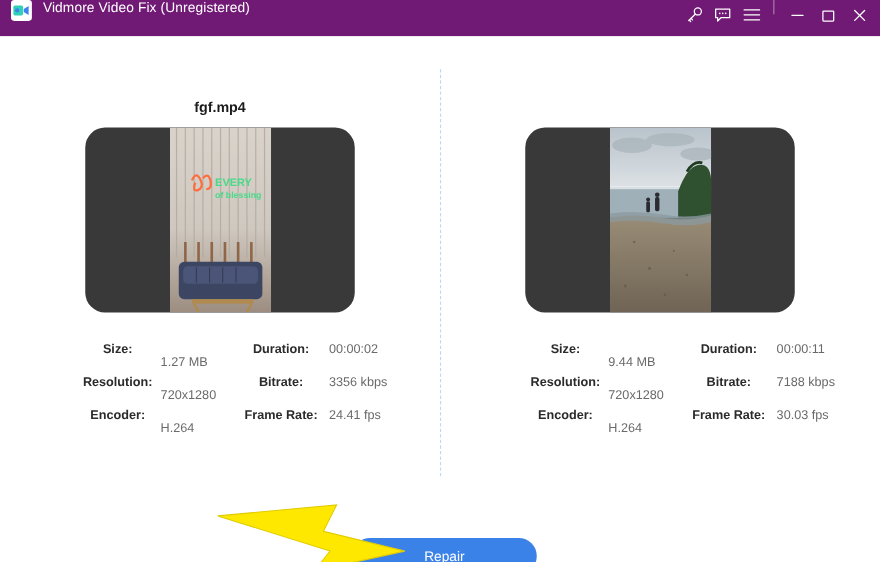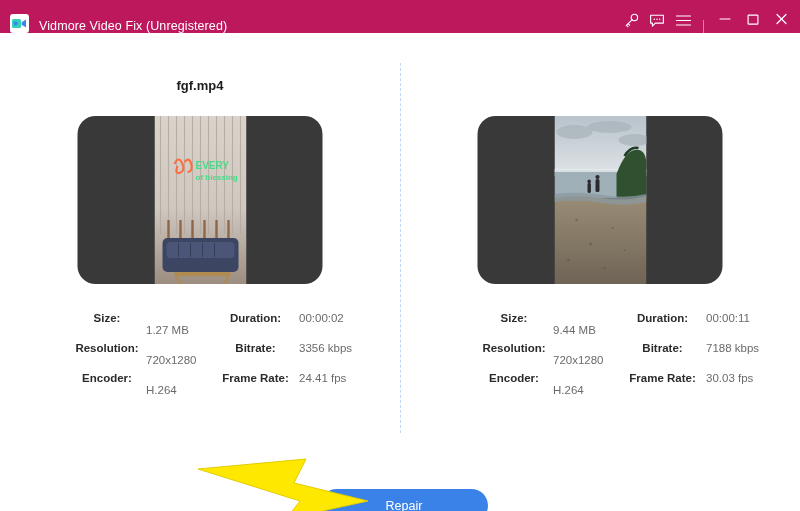--- a/index.html
+++ b/index.html
@@ -7,22 +7,22 @@
     width: 800px; height: 511px;
     overflow: hidden;
     background: #ffffff;
     font-family: "Liberation Sans", sans-serif;
   }
 
   
   .titlebar {
     position: absolute; left: 0; top: 0;
     width: 800px; height: 33px;
-    background: #be185d;
-    display: flex; align-items: flex-end;
+    background: #701a75;
+    display: flex; align-items: flex-start;
   }
   .app-logo {
     width: 19px; height: 19px;
     margin-left: 10px;
     border-radius: 3px;
     background: #ffffff;
     display: flex; align-items: center; justify-content: center;
     flex: 0 0 auto;
   }
   .app-title {
@@ -77,21 +77,21 @@
     left: 400px; top: 30px;
     width: 0; height: 370px;
     border-left: 1px dashed #bcd7f7;
   }
 
   .panel { position: absolute; top: 0; width: 400px; height: 400px; }
   .panel-left  { left: 0; }
   .panel-right { left: 400px; }
 
   .file-name {
-    position: absolute; top: 45px;
+    position: absolute; top: 57px;
     width: 100%;
     text-align: center;
     font-size: 13px;
     font-weight: bold;
     color: #1c1c1c;
     white-space: nowrap;
   }
 
   .thumb {
     position: absolute;

